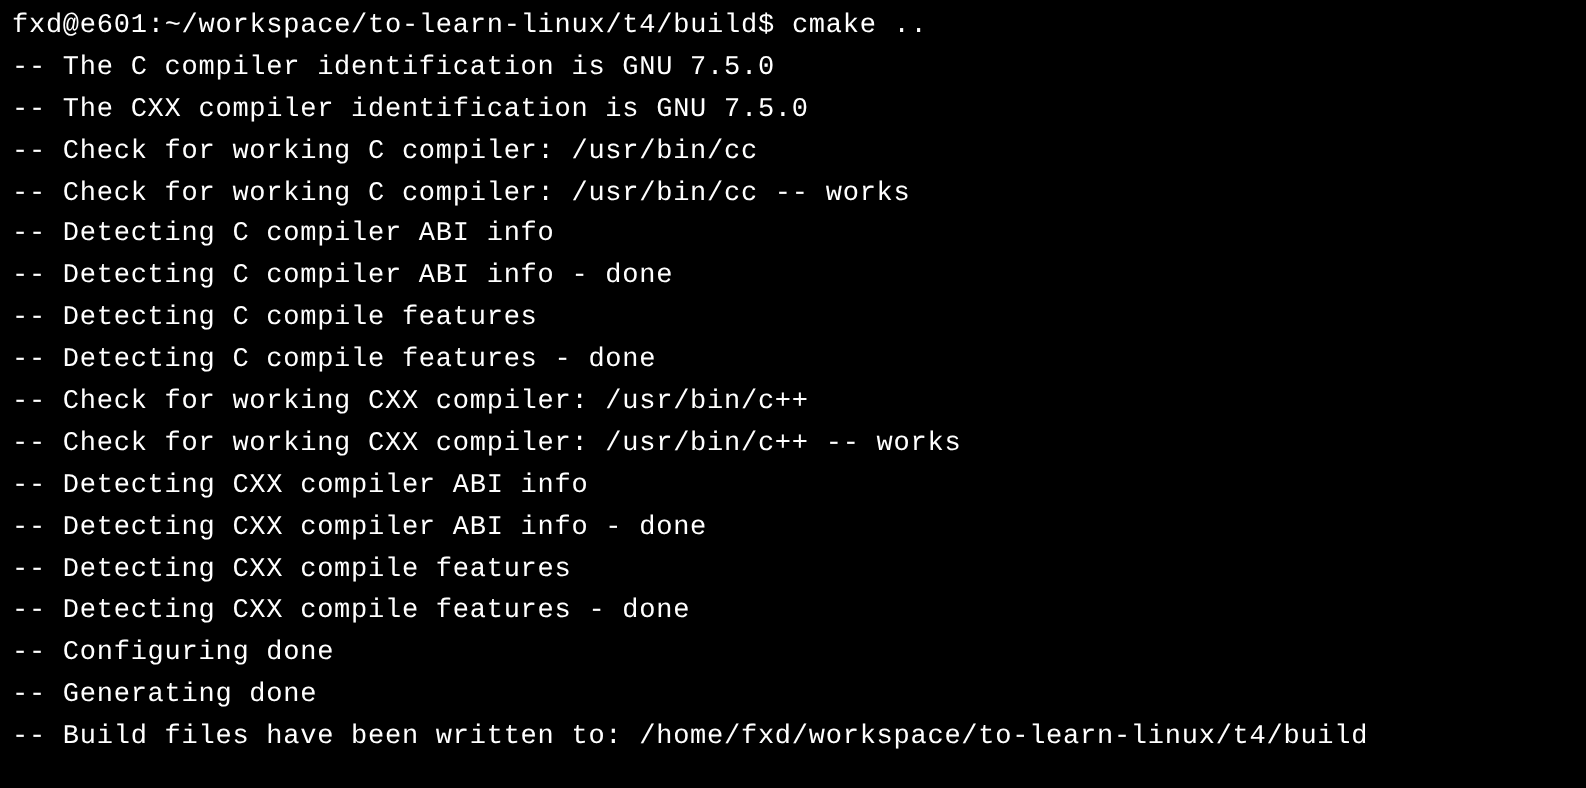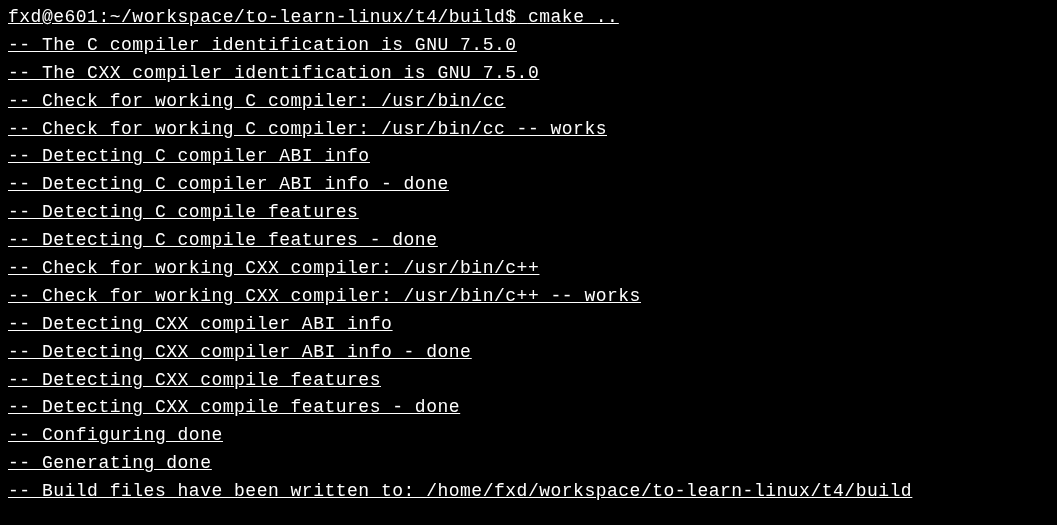--- a/index.html
+++ b/index.html
@@ -1,19 +1,18 @@
 <!DOCTYPE html>
 <html><head>
   <meta charset="utf-8">
   <style>
     * {
       margin: 0;
       padding: 0;
       box-sizing: border-box;
-      text-decoration: underline;
     }
     body {
       background-color: #000000;
       color: #ffffff;
       font-family: 'Consolas', 'Courier New', monospace;
       font-size: 18px;
       line-height: 1.55;
       padding: 4px 8px;
       width: 1057px;
       height: 525px;

